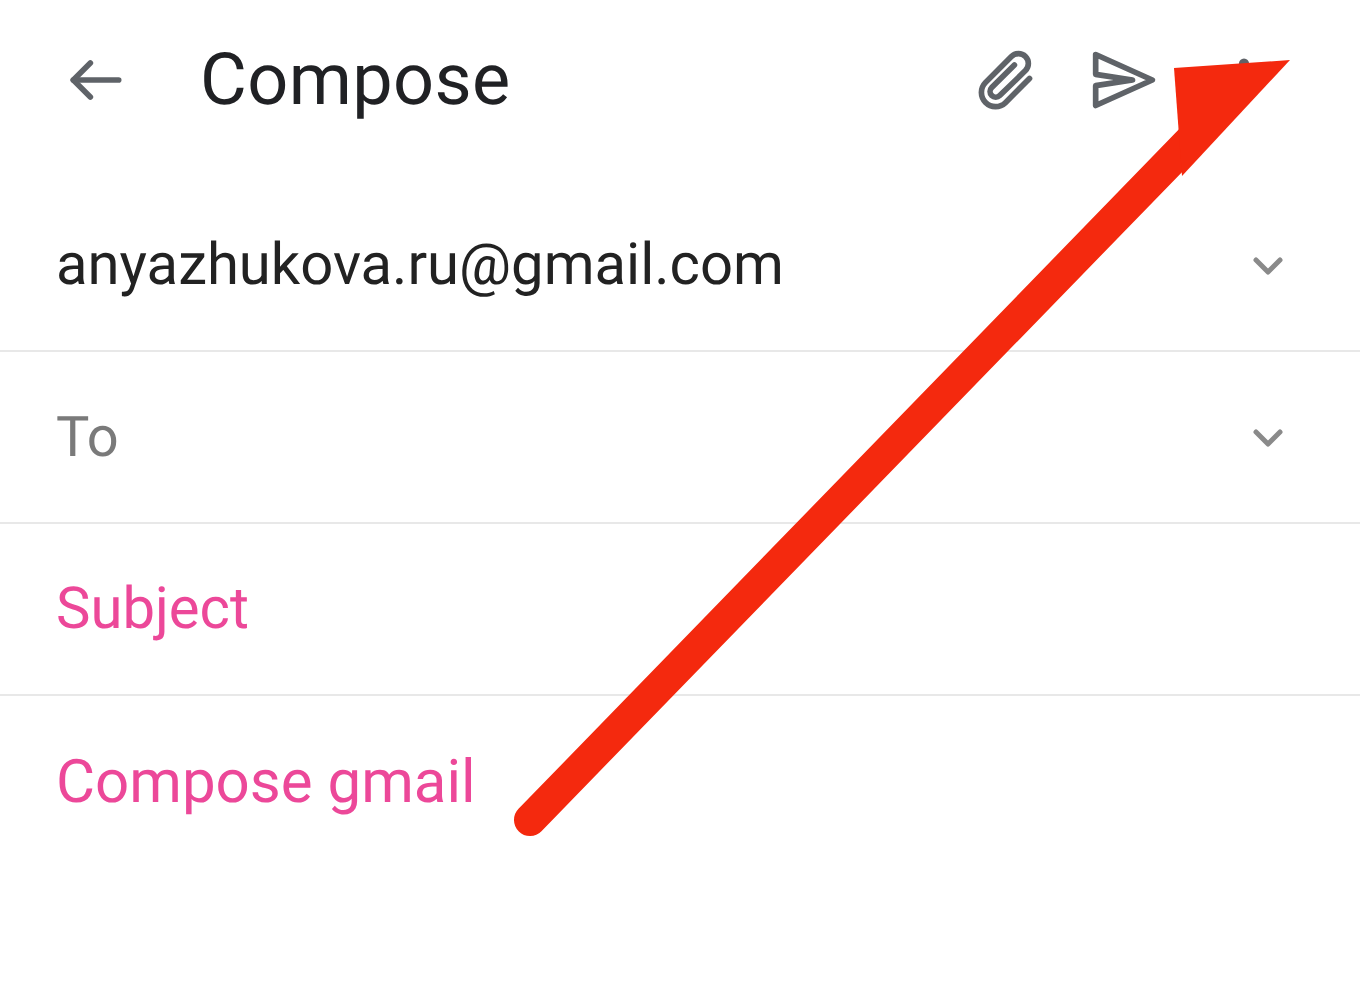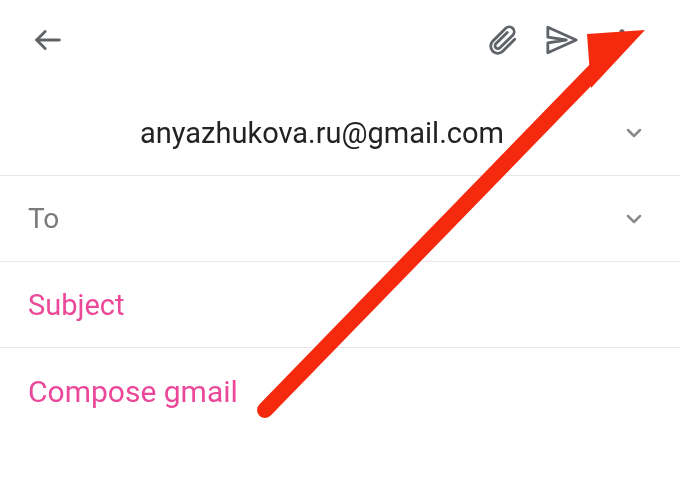--- a/index.html
+++ b/index.html
@@ -58,21 +58,20 @@
       color: #7a7a7a;
       font-size: 28px;
       width: 100px;
       font-weight: 400;
     }
     .row-value {
       color: #222;
       font-size: 29px;
       flex: 1;
       font-weight: 400;
-      text-align: center;
     }
     .row-placeholder {
       color: #ec4899;
       font-size: 29px;
       flex: 1;
       font-weight: 400;
     }
     .chevron {
       width: 36px;
       height: 36px;
@@ -99,20 +98,21 @@
 </head>
 <body>
 
 <div class="top-bar">
   <div class="back-icon">
     <svg width="34" height="34" viewBox="0 0 24 24" fill="none" stroke="#5f6368" stroke-width="2" stroke-linecap="round" stroke-linejoin="round">
       <line x1="20" y1="12" x2="4" y2="12"></line>
       <polyline points="10,6 4,12 10,18"></polyline>
     </svg>
   </div>
+  <div class="title">Compose</div>
   <div class="spacer"></div>
   <div class="action-icon">
     <svg width="34" height="34" viewBox="0 0 24 24" fill="none" stroke="#5f6368" stroke-width="2" stroke-linecap="round" stroke-linejoin="round">
       <path d="M21 11.5l-8.5 8.5a5 5 0 01-7.07-7.07l9.19-9.19a3.5 3.5 0 014.95 4.95L10.5 17.5a2 2 0 01-2.83-2.83l8-8"></path>
     </svg>
   </div>
   <div class="action-icon">
     <svg width="38" height="34" viewBox="0 0 24 24" fill="none" stroke="#5f6368" stroke-width="2" stroke-linejoin="round">
       <polygon points="2,3 22,12 2,21 2,14 15,12 2,10" fill="none"></polygon>
     </svg>

